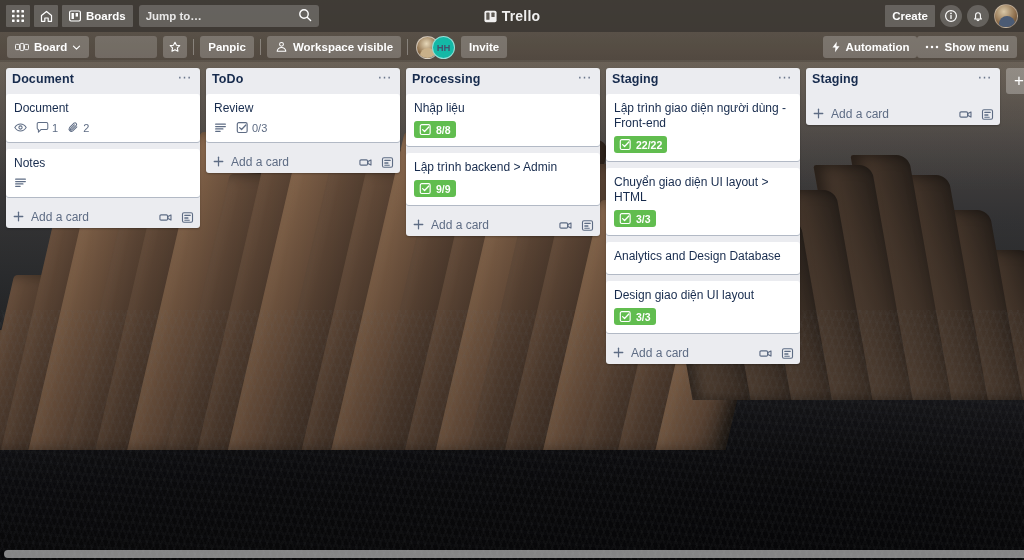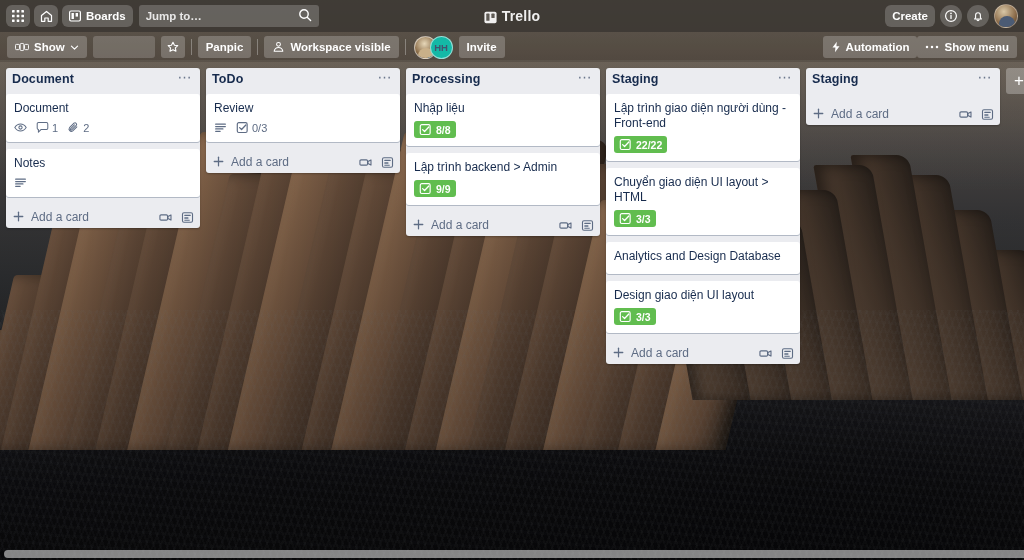--- a/index.html
+++ b/index.html
@@ -95,21 +95,21 @@
     left: 0; top: 0; width: 1024px; height: 32px;
     background: rgba(56,52,48,.86);
     display: flex;
     align-items: center;
     padding: 0 6px;
     gap: 4px;
     z-index: 40;
   }
   .nav-btn {
     height: 22px;
-    border-radius: 6px;
+    border-radius: 1px;
     background: rgba(255,255,255,.20);
     color: #fff;
     display: flex;
     align-items: center;
     gap: 5px;
     padding: 0 7px;
     font-size: 11.5px;
     font-weight: bold;
     cursor: pointer;
     white-space: nowrap;
@@ -134,21 +134,21 @@
   #brand {
     position: absolute;
     left: 0; right: 0;
     text-align: center;
     color: rgba(255,255,255,.92);
     font-size: 14px;
     font-weight: bold;
     letter-spacing: .2px;
     pointer-events: none;
     display: flex;
-    align-items: flex-end;
+    align-items: center;
     justify-content: center;
     gap: 5px;
   }
   #nav-right {
     margin-left: auto;
     display: flex;
     align-items: center;
     gap: 5px;
     z-index: 2;
   }
@@ -493,21 +493,21 @@
 
 <div id="boardbar">
   <div class="bb-btn">
     <span>
       <svg width="14" height="10" viewBox="0 0 16 10" aria-hidden="true">
         <rect x=".5" y="2" width="4.6" height="6" rx="1.2" fill="none" stroke="#fff" stroke-width="1.1"></rect>
         <rect x="5.9" y="1" width="4.2" height="8" rx="1.2" fill="none" stroke="#fff" stroke-width="1.1"></rect>
         <rect x="10.9" y="2" width="4.6" height="6" rx="1.2" fill="none" stroke="#fff" stroke-width="1.1"></rect>
       </svg>
     </span>
-    <span>Show</span>
+    <span>Board</span>
     <span>
       <svg width="9" height="9" viewBox="0 0 10 10" aria-hidden="true">
         <path d="M1.6 3.4 5 6.8l3.4-3.4" fill="none" stroke="#fff" stroke-width="1.3" stroke-linecap="round" stroke-linejoin="round"></path>
       </svg>
     </span>
   </div>
 
   <div id="board-title-box"></div>
 
   <div class="bb-btn icon-only">

